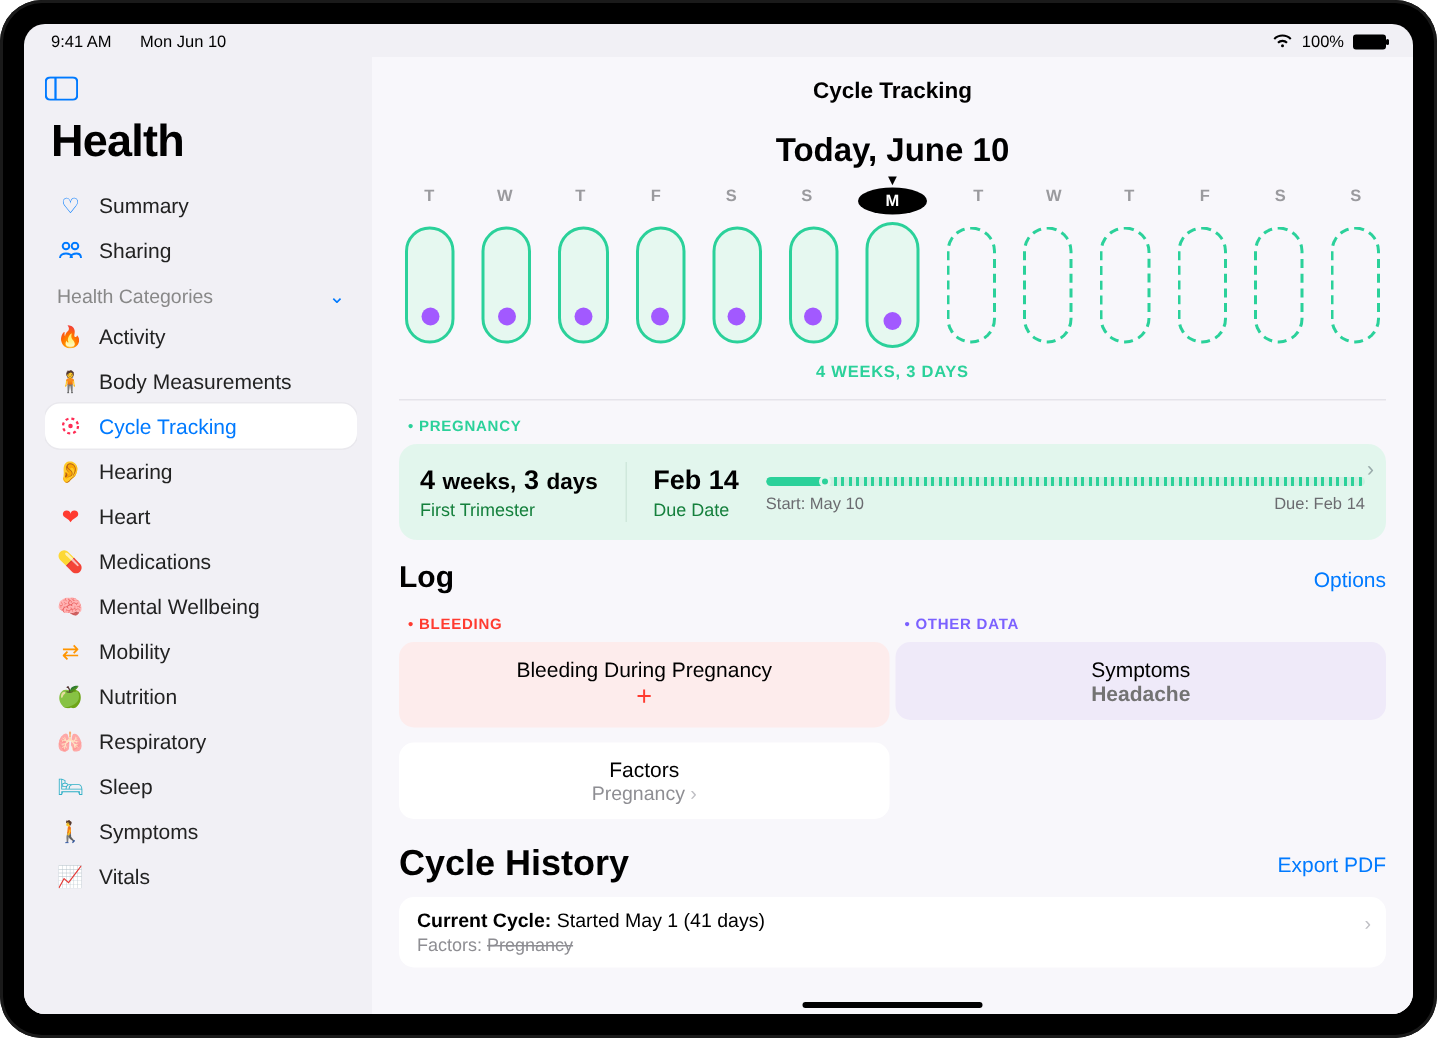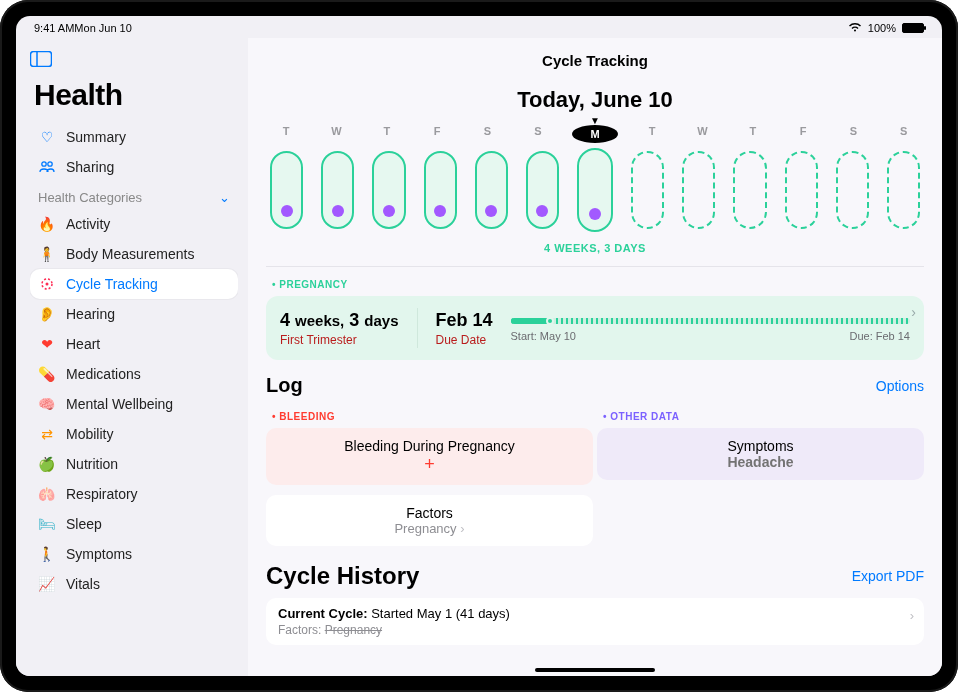--- a/index.html
+++ b/index.html
@@ -14,21 +14,21 @@
   .screen {
     width: 100%; height: 100%;
     background: #f1f0f5; border-radius: 14px; overflow: hidden;
     position: relative; display:flex; flex-direction:column;
   }
   
   .statusbar {
     height: 22px; display:flex; align-items:center; justify-content:space-between;
     padding: 2px 18px 0 18px; font-size: 11px; color:#000; font-weight:500;
   }
-  .statusbar .left { display:flex; gap:0; align-items:center;}
+  .statusbar .left { display:flex; gap:19px; align-items:center;}
   .statusbar .right { display:flex; gap:6px; align-items:center;}
   .wifi { display:inline-block; }
   .battery { width:22px; height:10px; border:1px solid #000; border-radius:2px; position:relative; background:#000;}
   .battery:after{content:"";position:absolute;right:-3px;top:2px;width:2px;height:4px;background:#000;border-radius:1px;}
   
   .mtdots { position:absolute; top:22px; left:50%; transform:translateX(-50%); color:#888; font-size:14px; letter-spacing:2px;}
   .content { flex:1; display:flex; overflow:hidden;}
   
   .sidebar {
     width: 232px; background:#f1f0f5; padding: 10px 10px 0 14px;
@@ -97,21 +97,21 @@
   .sec-label.preg{ color:#2bd19a;} .sec-label.preg:before{content:"•  "; color:#2bd19a;}
   .sec-label.bleed{ color:#ff3b30;} .sec-label.bleed:before{content:"•  "; color:#ff3b30;}
   .sec-label.other{ color:#7b61ff;} .sec-label.other:before{content:"•  "; color:#7b61ff;}
   .preg-card {
     background:#e2f6ed; border-radius:12px; padding:12px 14px;
     display:flex; align-items:center; gap:18px; position:relative;
   }
   .preg-card .chev { position:absolute; right:8px; top:8px; color:#9aa; font-size:14px;}
   .preg-block h3 { font-size:18px; font-weight:700; }
   .preg-block h3 small{ font-size:15px; font-weight:600;}
-  .preg-block p { font-size:12px; color:#b91c1c; margin-top:2px;}
+  .preg-block p { font-size:12px; color:#15803d; margin-top:2px;}
   .divider-v { width:1px; height:40px; background:#cfe8dc;}
   .progress-wrap { flex:1; padding-top:4px;}
   .progress-labels { display:flex; justify-content:space-between; font-size:11px; color:#6b6b70; margin-top:6px;}
   .progress {
     height:6px; border-radius:3px;
     background: repeating-linear-gradient(90deg,#2bd19a 0,#2bd19a 2px,#cfeee1 2px,#cfeee1 5px);
     position:relative;
   }
   .progress:before{
     content:""; position:absolute; left:0; top:0; bottom:0; width:10%;

